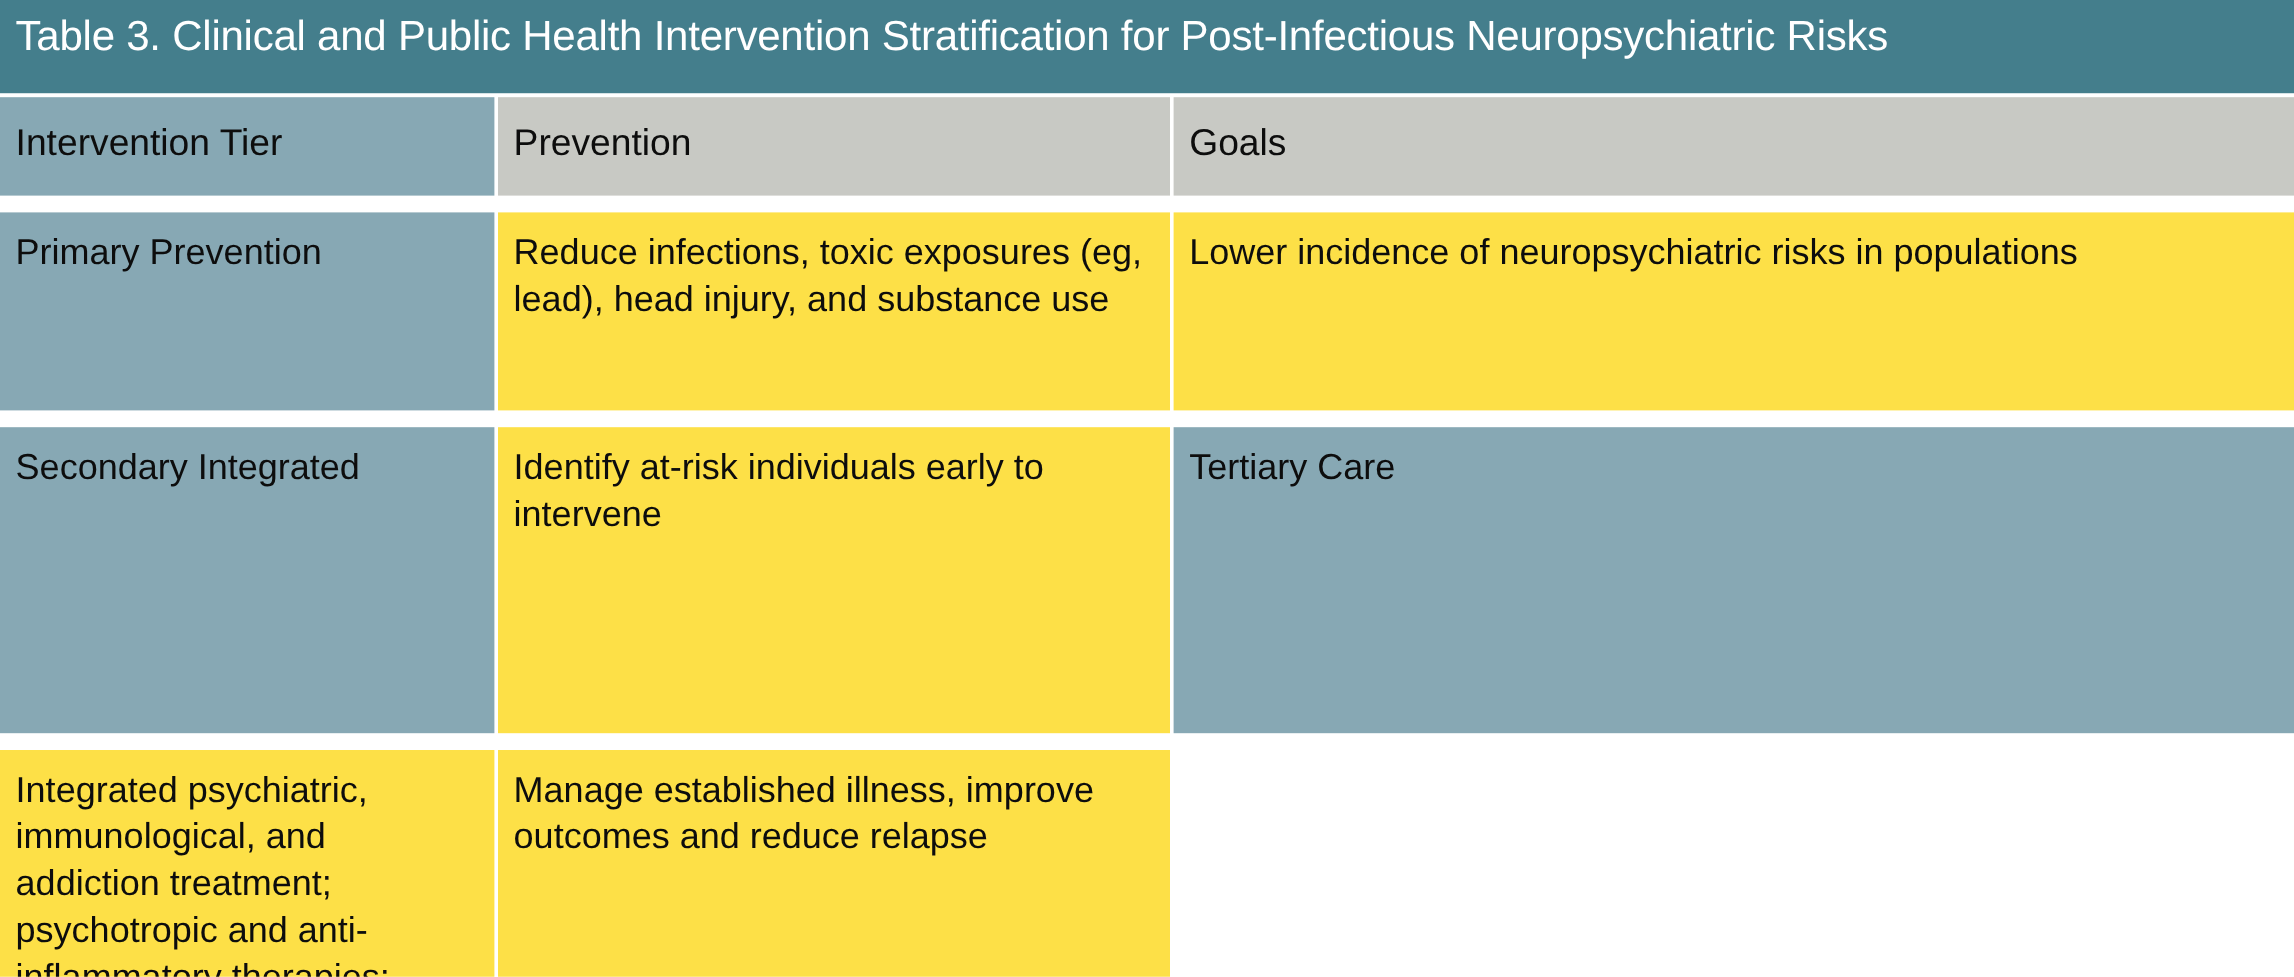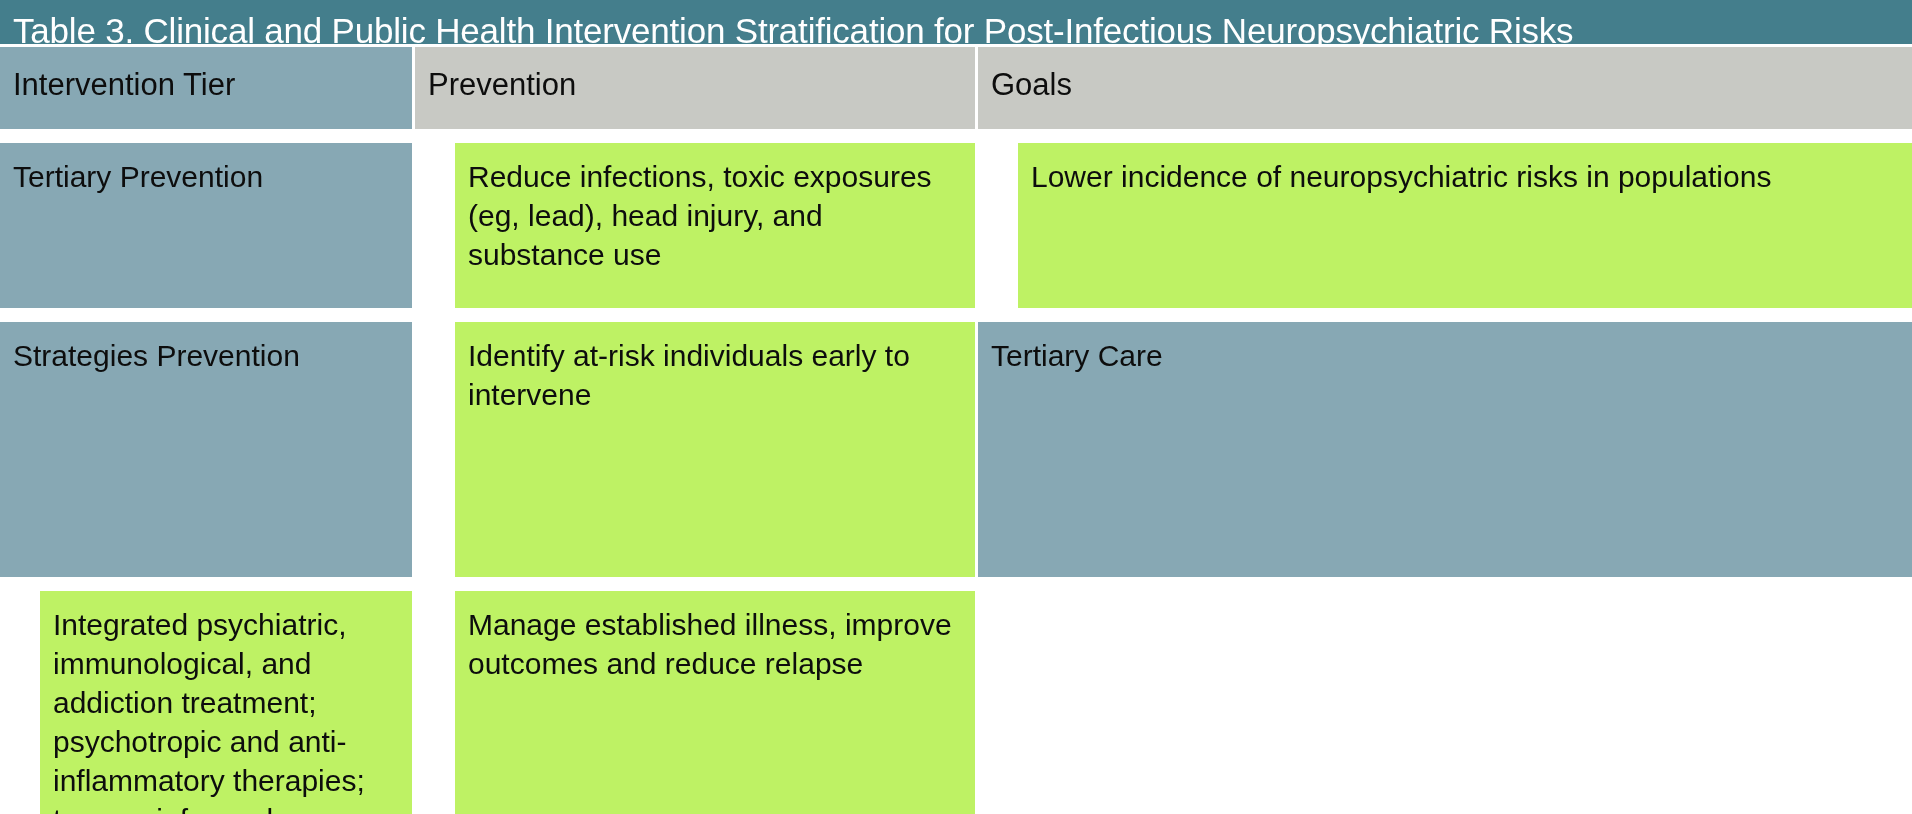--- a/index.html
+++ b/index.html
@@ -21,21 +21,21 @@
     width: 1912px;
     height: 814px;
     box-sizing: border-box;
     background: #ffffff;
   }
 
   
   .table-title {
     box-sizing: border-box;
     width: 1912px;
-    height: 44px;
+    height: 78px;
     background: #447e8c;
     color: #ffffff;
     font-size: 35px;
     font-weight: 400;
     line-height: 61px;
     letter-spacing: -0.2px;
     padding: 0 0 0 13px;
     white-space: nowrap;
     overflow: hidden;
   }
@@ -72,42 +72,41 @@
   }
   .cell.hdr.tier {
     background: #87a8b4;
   }
 
   
   .cell.tier {
     background: #87a8b4;
   }
   .cell.body {
-    background: #bef264;
-    margin-left: 40px;
+    background: #fde047;
   }
 </style>
 </head>
 <body>
 
 <div class="table-wrap">
 
   <div class="table-title">Table 3. Clinical and Public Health Intervention Stratification for Post-Infectious Neuropsychiatric Risks</div>
 
   <div class="grid">
 
     <div class="cell hdr tier">Intervention Tier</div>
     <div class="cell hdr">Prevention</div>
     <div class="cell hdr">Goals</div>
 
-    <div class="cell tier">Tertiary Prevention</div>
+    <div class="cell tier">Primary Prevention</div>
     <div class="cell body">Reduce infections, toxic exposures (eg, lead), head injury, and substance use</div>
     <div class="cell body">Lower incidence of neuropsychiatric risks in populations</div>
 
-    <div class="cell tier">Strategies Prevention</div>
+    <div class="cell tier">Secondary Integrated</div>
     <div class="cell body">Identify at-risk individuals early to intervene</div>
 
     <div class="cell tier">Tertiary Care</div>
     <div class="cell body">Integrated psychiatric, immunological, and addiction treatment; psychotropic and anti-inflammatory therapies; trauma-informed psychosocial support</div>
     <div class="cell body">Manage established illness, improve outcomes and reduce relapse</div>
 
   </div>
 </div>
 
 </body></html>

